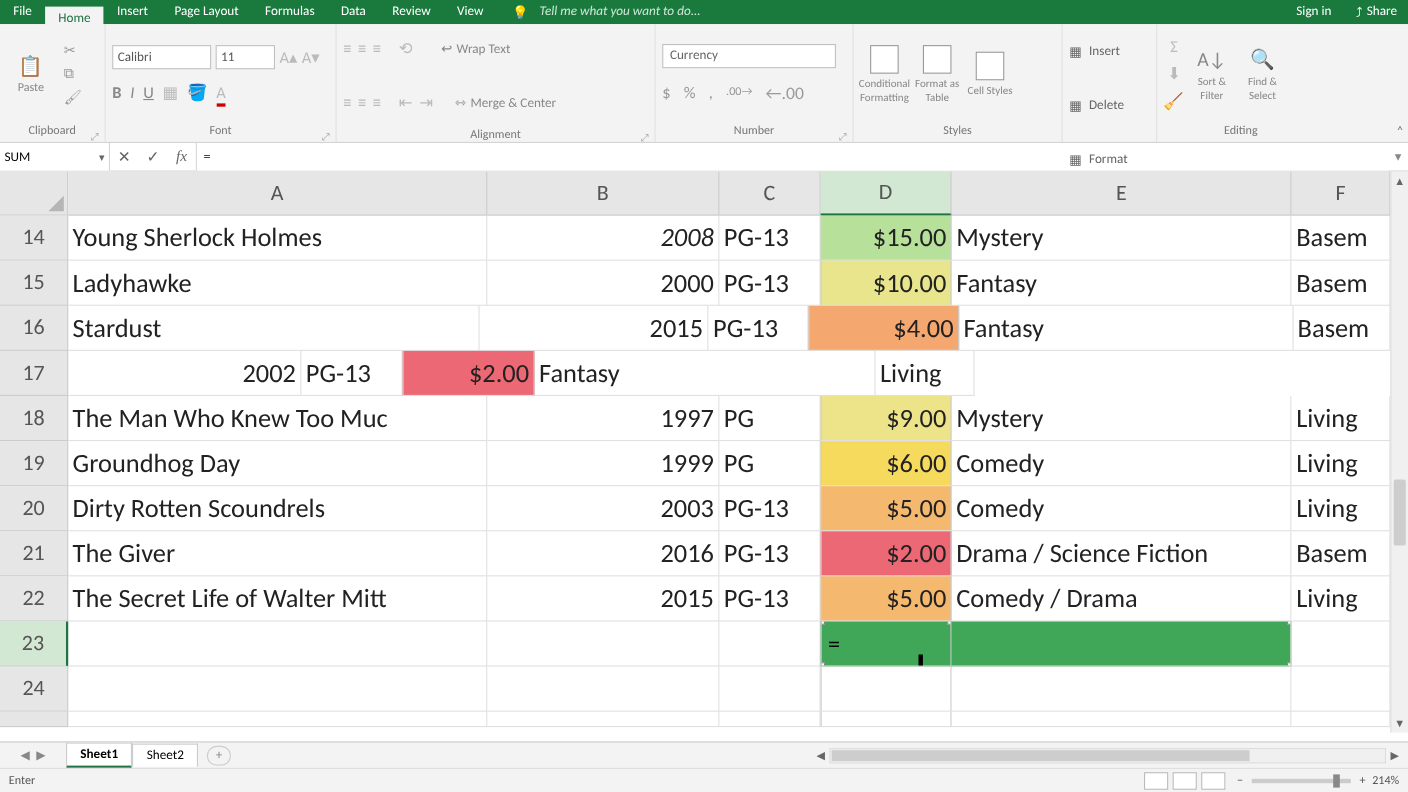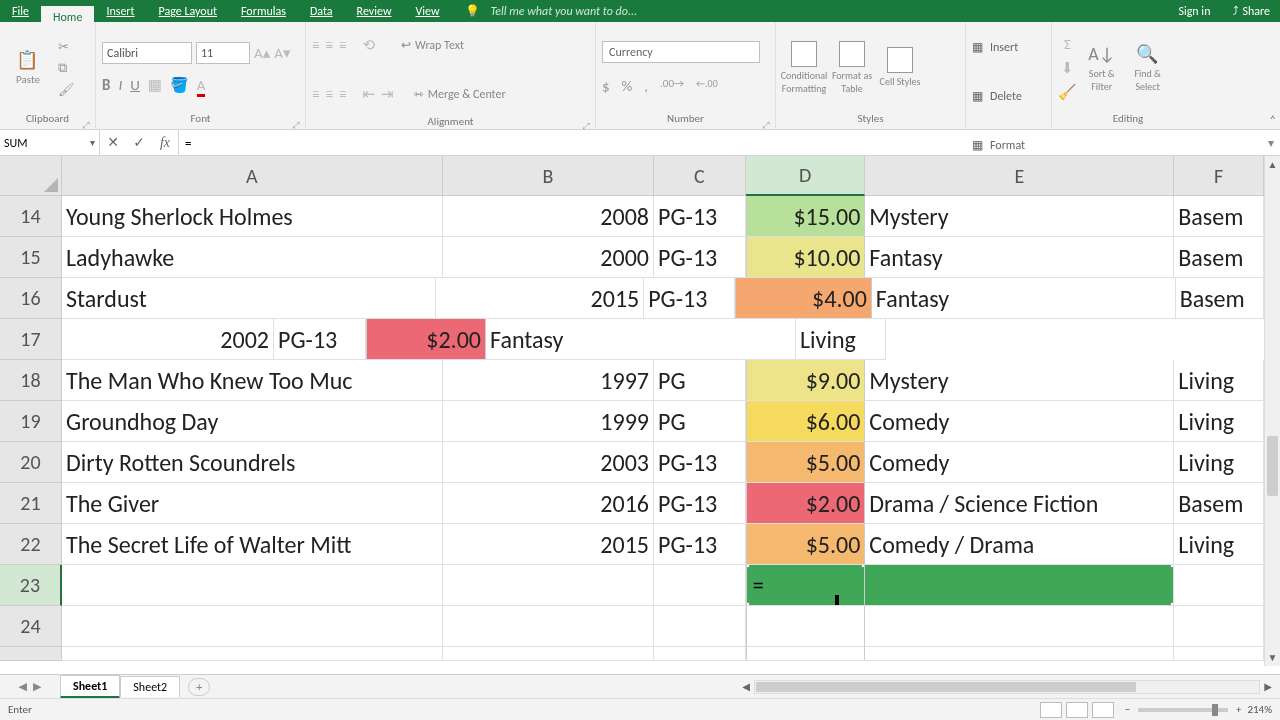--- a/index.html
+++ b/index.html
@@ -1,20 +1,20 @@
 <!DOCTYPE html>
 <html><head>
 <meta charset="utf-8">
 <style>
 * { margin: 0; padding: 0; box-sizing: border-box; }
 body { font-family: "Segoe UI", Calibri, Arial, sans-serif; font-size: 12px; background: #fff; overflow: hidden; width: 1280px; height: 720px; position: relative; }
 
 
 .tabstrip { height: 22px; background: #1a7a3e; display: flex; align-items: center; color: #fff; font-size: 12px; }
-.tabstrip .tab { padding: 4px 12px; cursor: pointer; text-decoration: underline; }
+.tabstrip .tab { padding: 4px 12px; cursor: pointer; }
 .tabstrip .tab.active { background: #f3f3f3; color: #217346; margin-top: 11px; }
 .tabstrip .spacer { flex: 1; }
 .tabstrip .tellme { color: #cde8d6; font-style: italic; margin-left: 10px; }
 .tabstrip .signin { padding: 0 12px; }
 .tabstrip .share { padding: 0 10px; display: flex; align-items: center; gap: 4px; }
 
 
 .ribbon { height: 108px; background: #f3f3f3; border-bottom: 1px solid #d4d4d4; display: flex; position: relative; }
 .group { border-right: 1px solid #e1e1e1; display: flex; flex-direction: column; padding: 2px 6px 0 6px; }
 .group-body { flex: 1; display: flex; align-items: center; gap: 4px; }
@@ -201,21 +201,21 @@
   </div>
 
   <div class="group" style="width:180px;">
     <div class="group-body" style="flex-direction:column; align-items:flex-start; justify-content:center;">
       <div class="number-combo">Currency</div>
       <div class="number-row2">
         <span>$</span>
         <span>%</span>
         <span>,</span>
         <span style="font-size:11px;">.00→</span>
-        <span style="font-size:10px;">←.00</span>
+        <span style="font-size:16px;">←.00</span>
       </div>
     </div>
     <div class="group-label"><span>Number</span><span class="launcher">⤢</span></div>
   </div>
 
   <div class="group styles-group" style="width:190px;">
     <div class="group-body">
       <div class="big-btn">
         <div class="icon-sq"></div>
         <span style="font-size:10px; text-align:center;">Conditional Formatting</span>
@@ -306,21 +306,21 @@
       <div class="rowhead">20</div>
       <div class="rowhead">21</div>
       <div class="rowhead">22</div>
       <div class="rowhead active">23</div>
       <div class="rowhead">24</div>
       <div class="rowhead" style="height: 14px;"></div>
     </div>
   <div class="cells" id="cells">
       <div class="row">
         <div class="cell " style="width: 382px;">Young Sherlock Holmes</div>
-        <div class="cell right" style="width: 212px;">2008</div>
+        <div class="cell right" style="width: 212px; font-style: italic;">2008</div>
         <div class="cell " style="width: 92px;">PG-13</div>
         <div class="cell right D" style="width: 120px; background: rgb(183, 225, 155);">$15.00</div>
         <div class="cell " style="width: 310px;">Mystery</div>
         <div class="cell " style="width: 90px;">Basem</div>
       </div>
       <div class="row">
         <div class="cell " style="width: 382px;">Ladyhawke</div>
         <div class="cell right" style="width: 212px;">2000</div>
         <div class="cell " style="width: 92px;">PG-13</div>
         <div class="cell right D" style="width: 120px; background: rgb(232, 229, 140);">$10.00</div>

